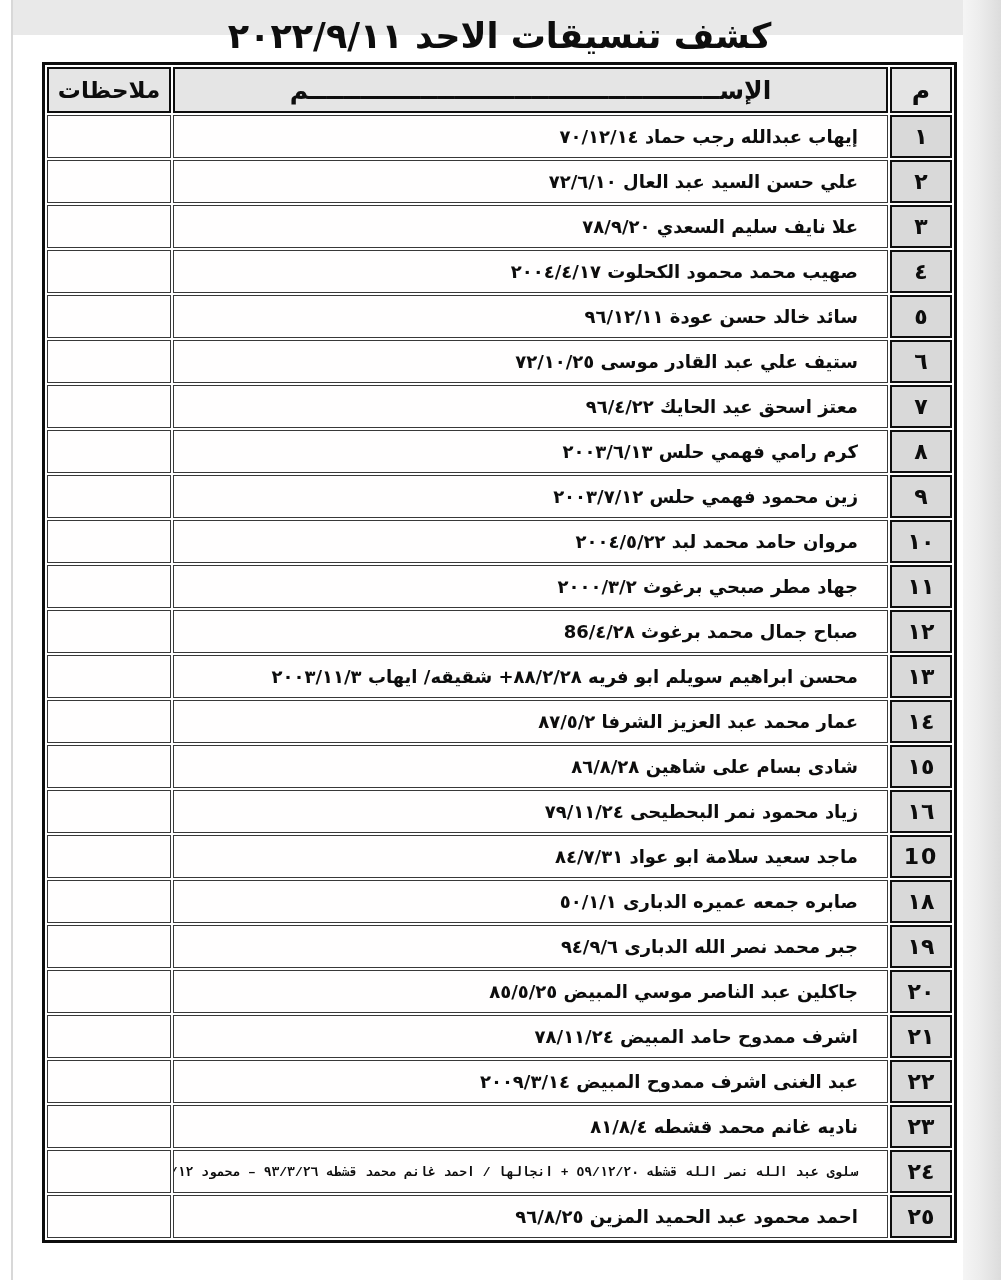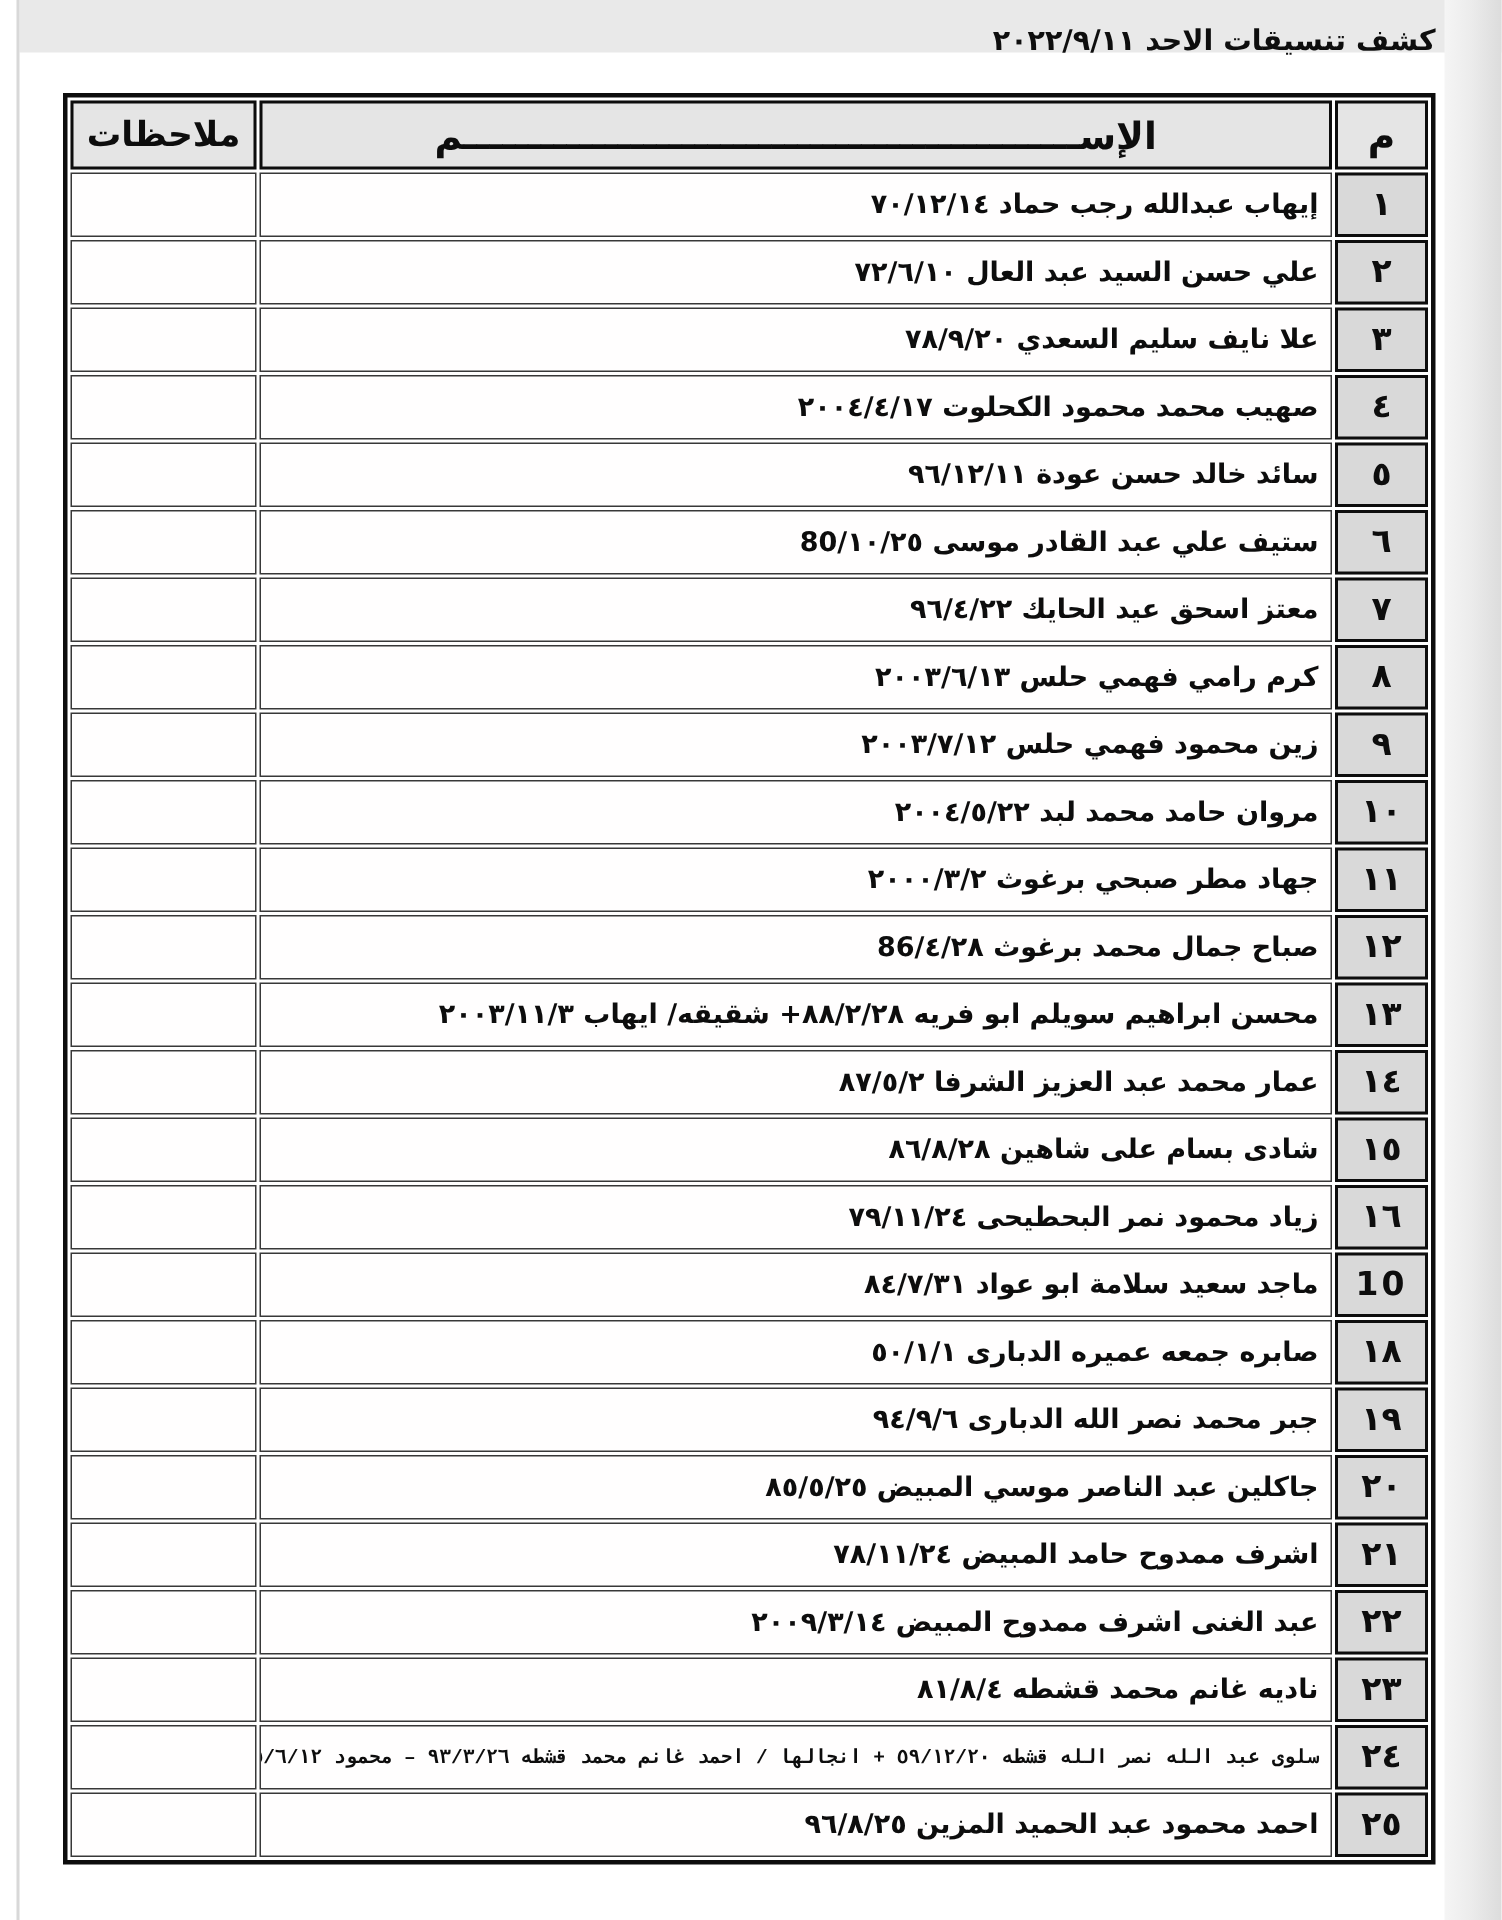--- a/index.html
+++ b/index.html
@@ -20,21 +20,22 @@
     position: absolute; left: 11px; top: 0; width: 2px; height: 1280px;
     background: #d8d8d8;
   }
   .right-band {
     position: absolute; right: 0; top: 0; width: 38px; height: 1280px;
     background: linear-gradient(to left, #dcdcdc 0%, #ececec 55%, #f5f5f5 100%);
   }
   
   .doc-title {
     position: absolute; left: 42px; top: 16px; width: 915px;
-    font-size: 19px; font-weight: bold; color: #0e0e0e;
+    text-align: center;
+    font-size: 35px; font-weight: bold; color: #0e0e0e;
     letter-spacing: 0.5px;
     direction: rtl;
   }
   
   table.sheet {
     position: absolute; left: 42px; top: 62px; width: 915px;
     table-layout: fixed;
     border-collapse: separate;
     border-spacing: 2px;
     border: 3px solid #0d0d0d;
@@ -63,21 +64,21 @@
     border: 2px solid #0d0d0d;
     text-align: center;
     font-size: 22px; font-weight: bold;
     letter-spacing: 2px;
   }
   td.name {
     height: 39px;
     background: #fffefe;
     border: 1px solid #383838;
     text-align: right;
-    padding: 0 8px 0 6px;
+    padding: 0 29px 0 6px;
     font-size: 18px; font-weight: bold;
     white-space: nowrap;
     overflow: hidden;
   }
   td.notes {
     background: #fffefe;
     border: 1px solid #383838;
   }
 </style>
 </head>
@@ -123,21 +124,21 @@
     <td class="name">صهيب محمد محمود الكحلوت ٢٠٠٤/٤/١٧</td>
     <td class="notes"></td>
   </tr>
       <tr>
     <td class="num">٥</td>
     <td class="name">سائد خالد حسن عودة ٩٦/١٢/١١</td>
     <td class="notes"></td>
   </tr>
       <tr>
     <td class="num">٦</td>
-    <td class="name">ستيف علي عبد القادر موسى 80/١٠/٢٥</td>
+    <td class="name">ستيف علي عبد القادر موسى ٧٢/١٠/٢٥</td>
     <td class="notes"></td>
   </tr>
       <tr>
     <td class="num">٧</td>
     <td class="name">معتز اسحق عيد الحايك ٩٦/٤/٢٢</td>
     <td class="notes"></td>
   </tr>
       <tr>
     <td class="num">٨</td>
     <td class="name">كرم رامي فهمي حلس ٢٠٠٣/٦/١٣</td>

